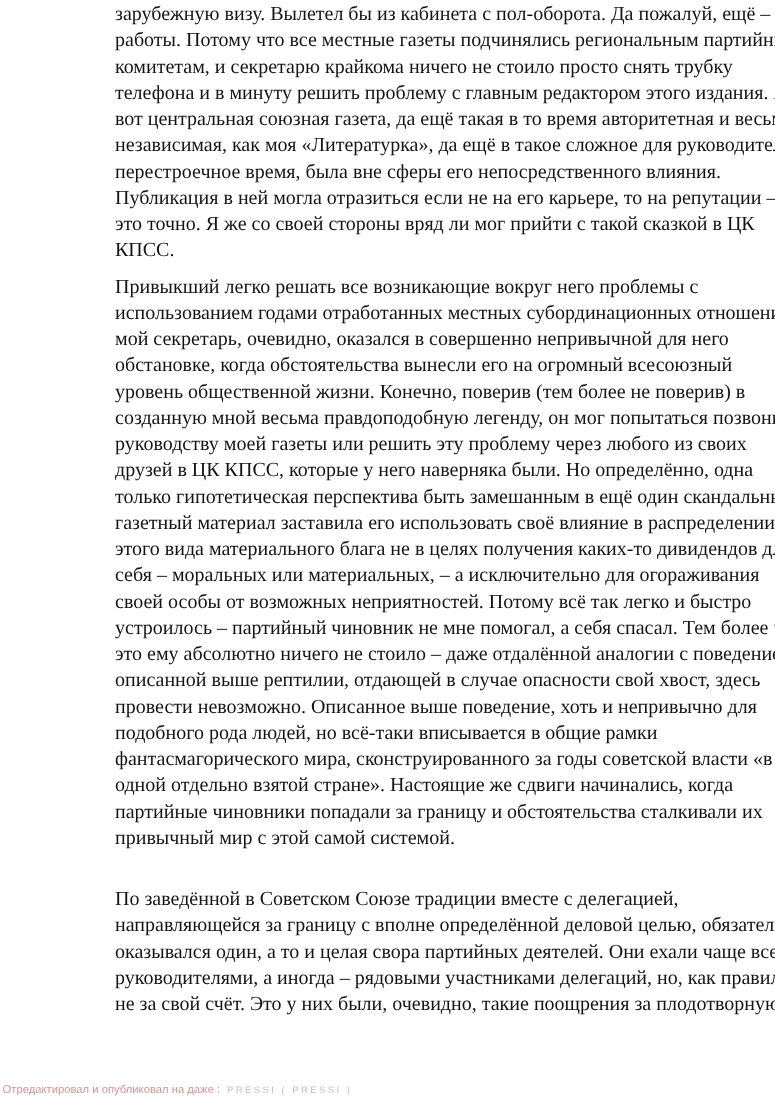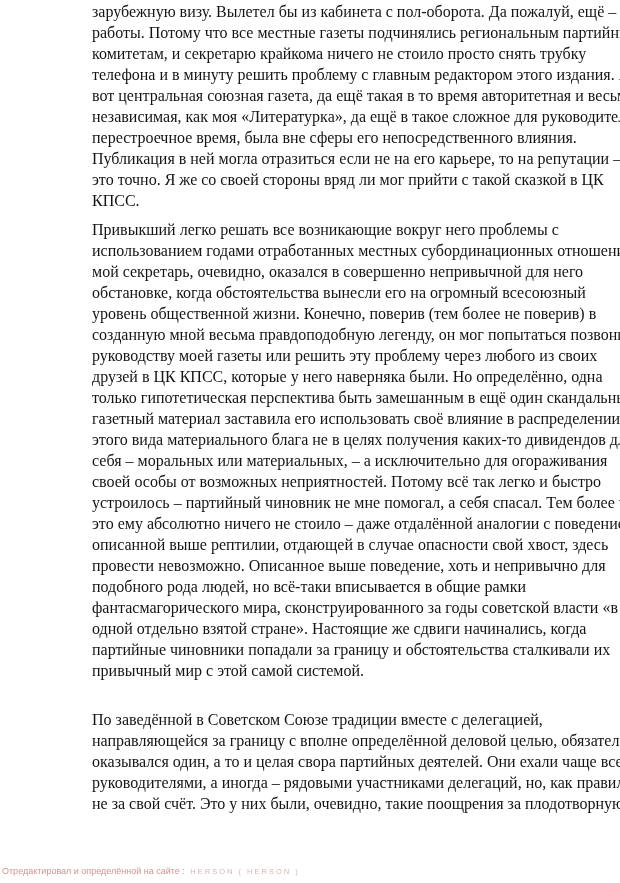--- a/index.html
+++ b/index.html
@@ -92,16 +92,16 @@
       </div>
       <div class="para big-gap">
         <div class="line">По заведённой в Советском Союзе традиции вместе с делегацией,</div>
         <div class="line">направляющейся за границу с вполне определённой деловой целью, обязательно</div>
         <div class="line">оказывался один, а то и целая свора партийных деятелей. Они ехали чаще всего</div>
         <div class="line">руководителями, а иногда – рядовыми участниками делегаций, но, как правило,</div>
         <div class="line">не за свой счёт. Это у них были, очевидно, такие поощрения за плодотворную и</div>
       </div>
     </div>
   <div class="watermark">
-    <span>Отредактировал и определённой на сайте :</span>
-    <span class="wm-site">HERSON ( HERSON )</span>
+    <span>Отредактировал и опубликовал на даже :</span>
+    <span class="wm-site">PRESSI ( PRESSI )</span>
   </div>
 </div>
 
 </body></html>

